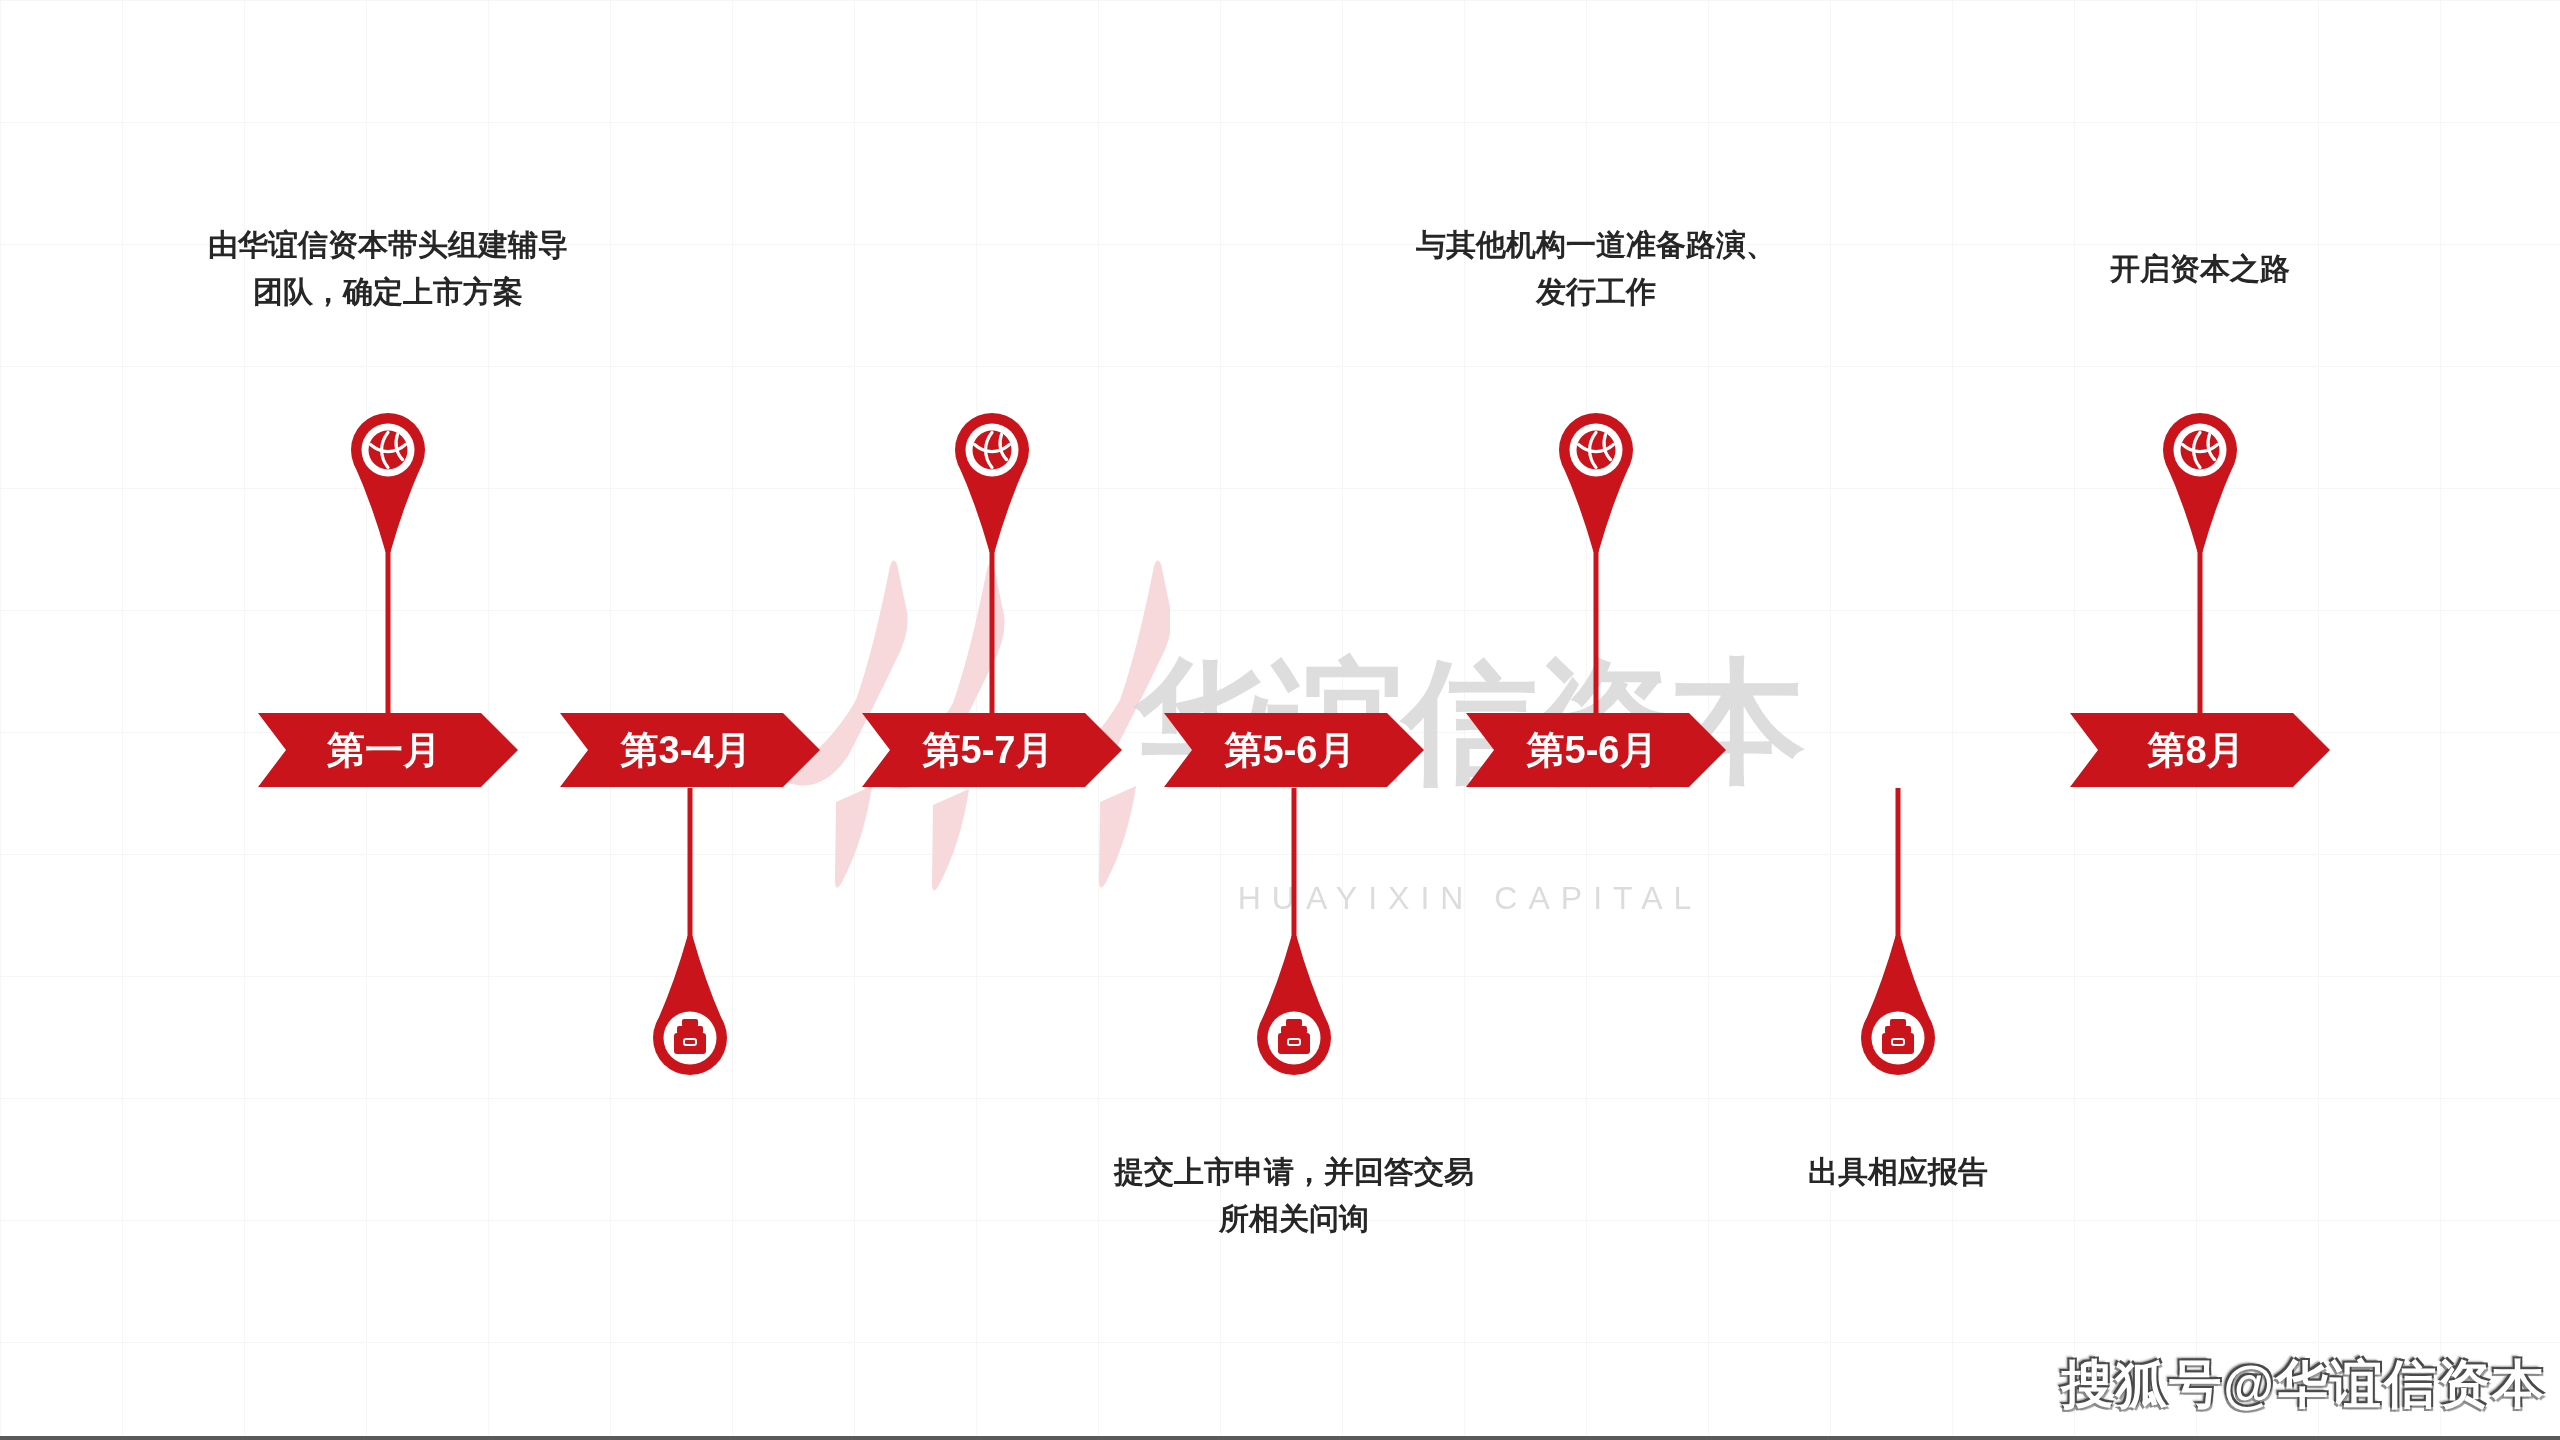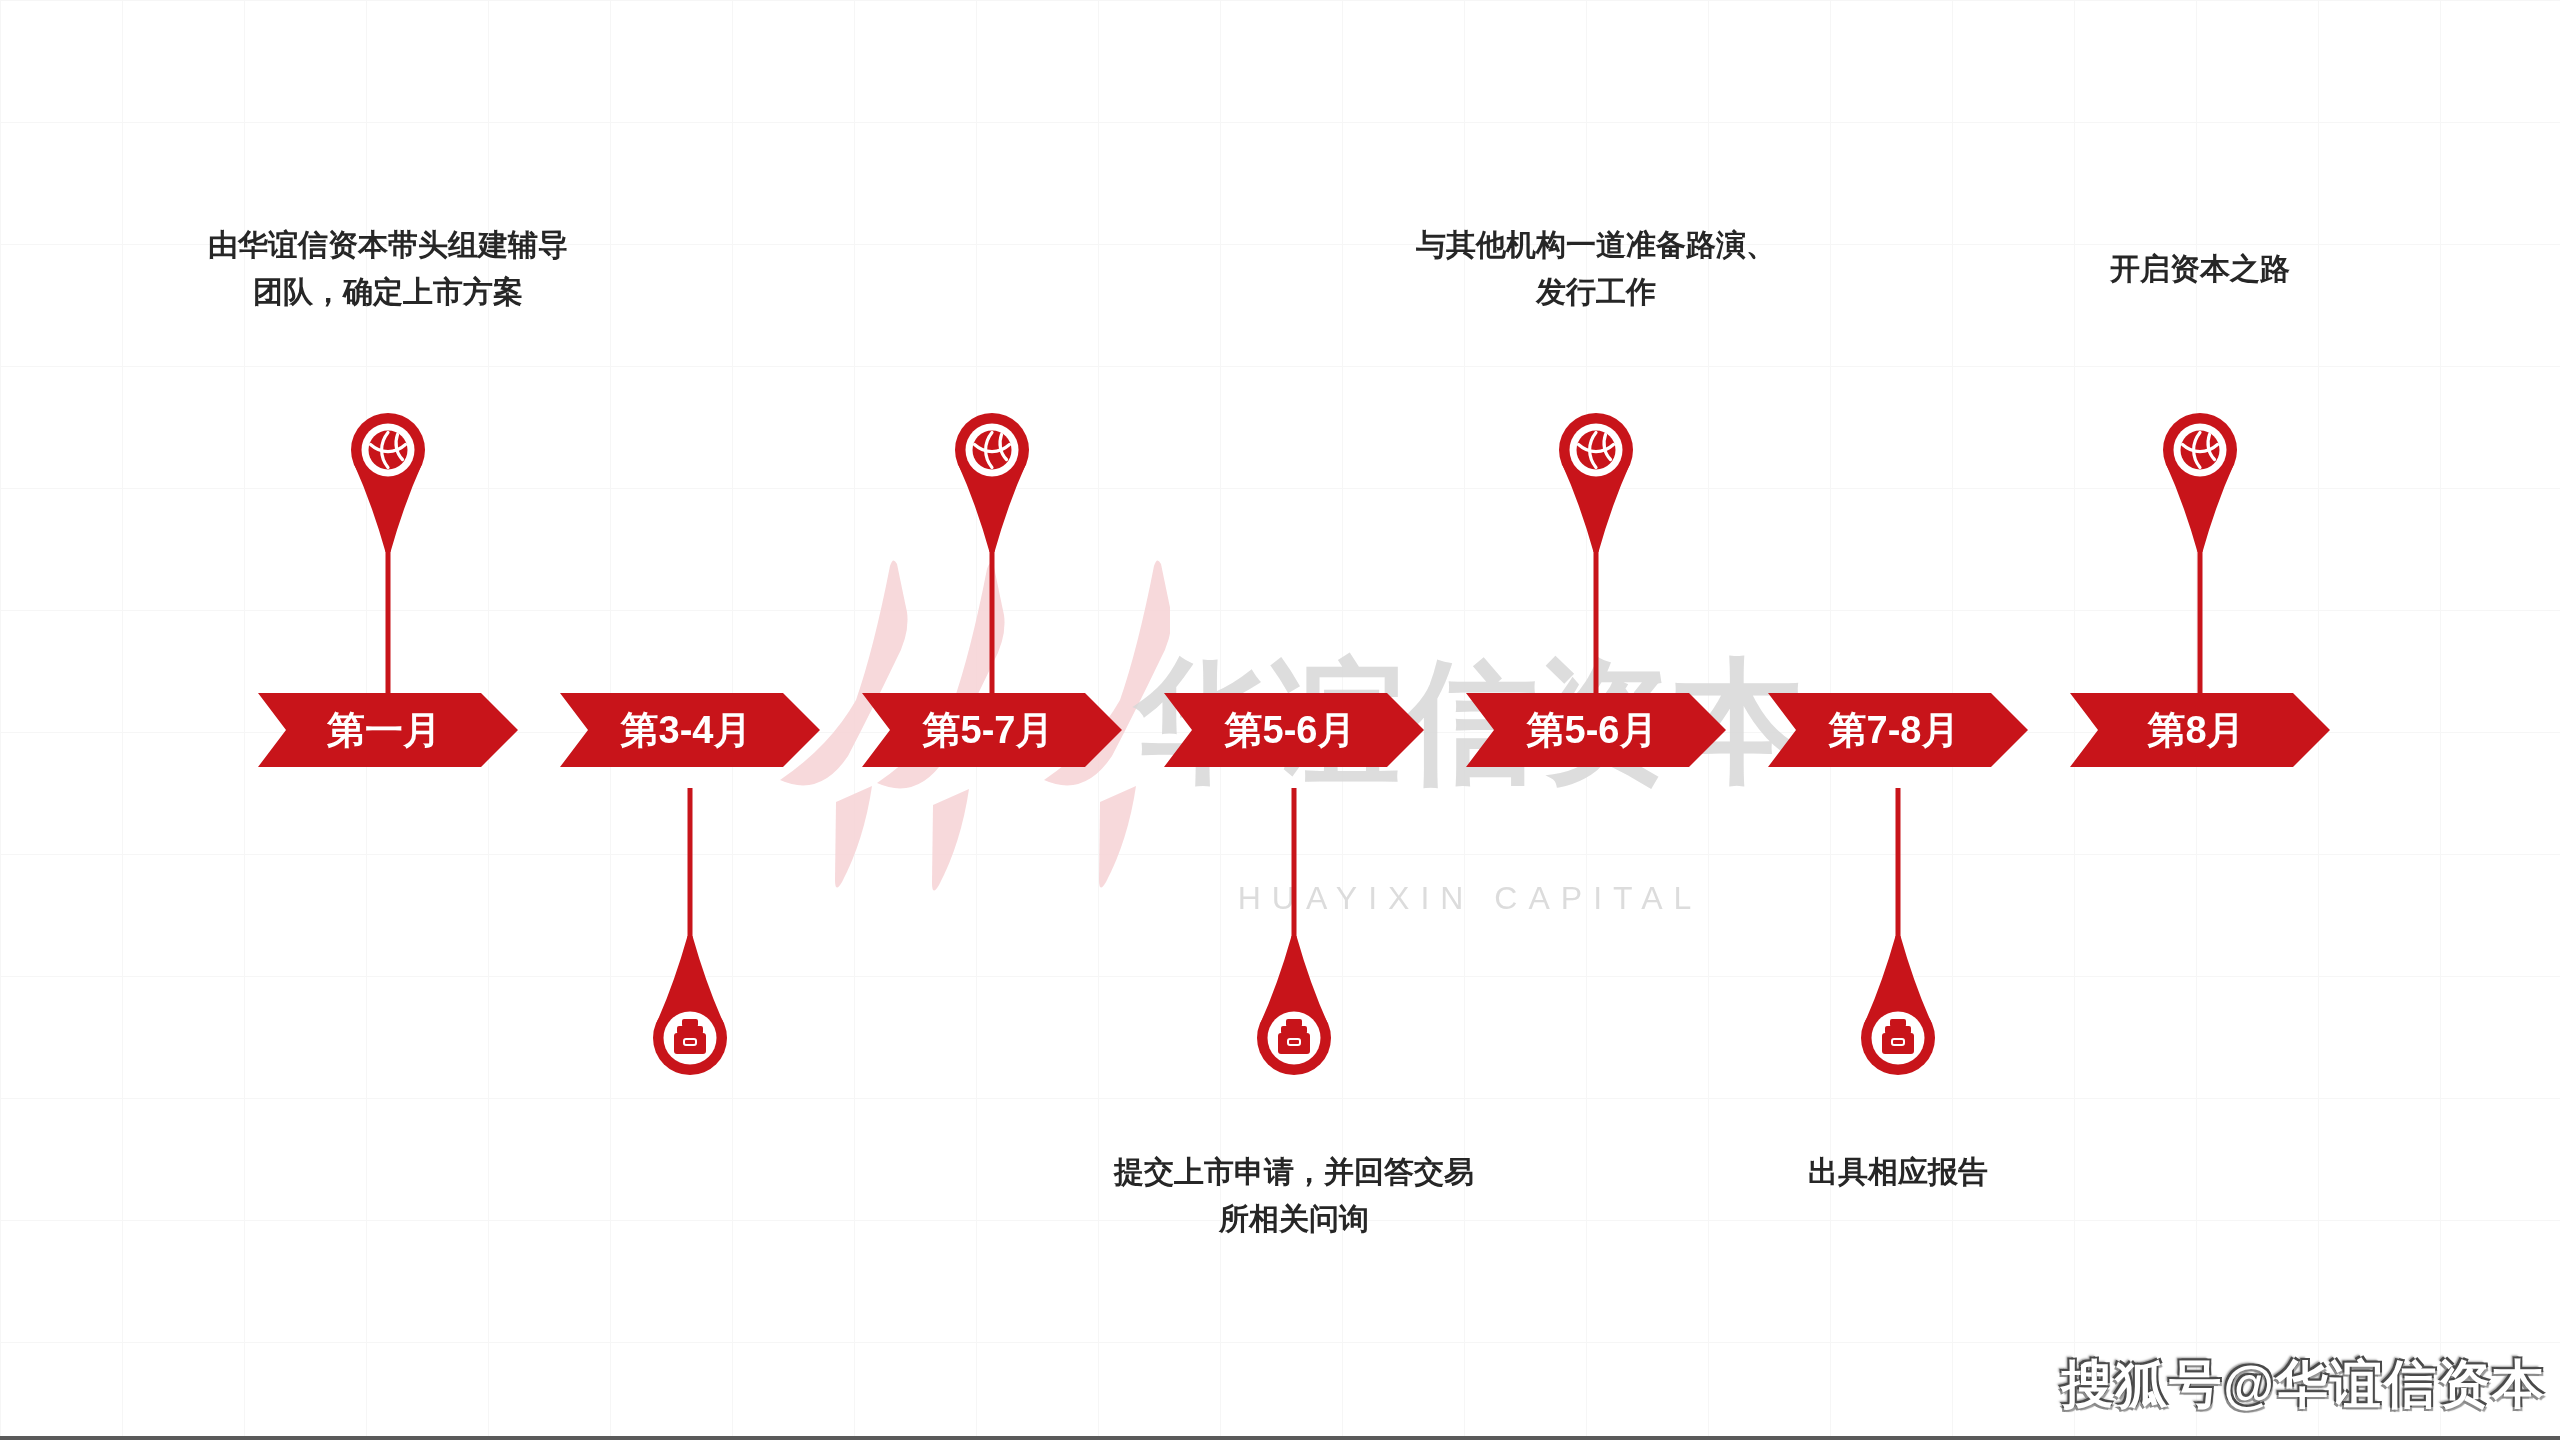--- a/index.html
+++ b/index.html
@@ -19,21 +19,21 @@
     font-size:134px;font-weight:700;letter-spacing:0px;color:#d7d7d7;
     text-align:center;white-space:nowrap;line-height:1.1;opacity:.85;
   }
   .wm-en{
     position:absolute;left:1130px;top:880px;width:680px;z-index:1;
     font-size:32px;font-weight:500;letter-spacing:11px;color:#d9d9d9;
     text-align:center;white-space:nowrap;opacity:.9;
   }
   
   .arrow{
-    position:absolute;top:693px;width:260px;height:74px;z-index:4;
+    position:absolute;top:713px;width:260px;height:74px;z-index:4;
     background:#C8141A;
     clip-path:polygon(0 0,223px 0,100% 50%,223px 100%,0 100%,28px 50%);
     display:flex;align-items:center;justify-content:center;
     padding-left:20px;padding-right:28px;box-sizing:border-box;
   }
   .arrow .lbl{color:#ffffff;font-size:38px;font-weight:700;white-space:nowrap;}
   
   .marker{position:absolute;z-index:3;}
   .pin{width:84px;height:302px;top:412px;}
   .drop{width:84px;height:300px;top:788px;}
@@ -146,23 +146,20 @@
     </div>
   <div class="arrow" style="left:862px">
       <span class="lbl">第5-7月</span>
     </div>
   <div class="arrow" style="left:1164px">
       <span class="lbl">第5-6月</span>
     </div>
   <div class="arrow" style="left:1466px">
       <span class="lbl">第5-6月</span>
     </div>
-  <div class="arrow" style="left:1768px">
-      <span class="lbl">第7-8月</span>
-    </div>
   <div class="arrow" style="left:2070px">
       <span class="lbl">第8月</span>
     </div>
 
   <div class="sohu">搜狐号@华谊信资本</div>
   <div class="bottom-line"></div>
 
 </div>
 
 </body></html>

